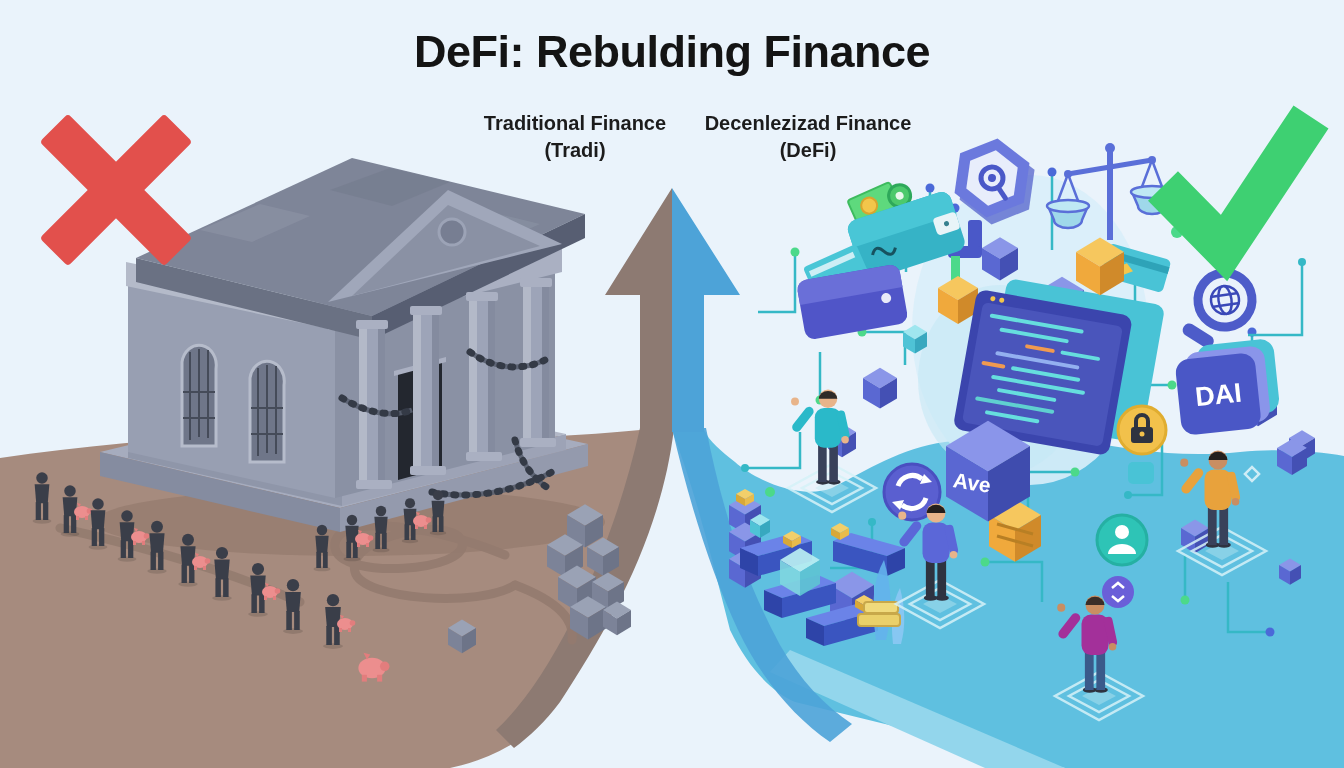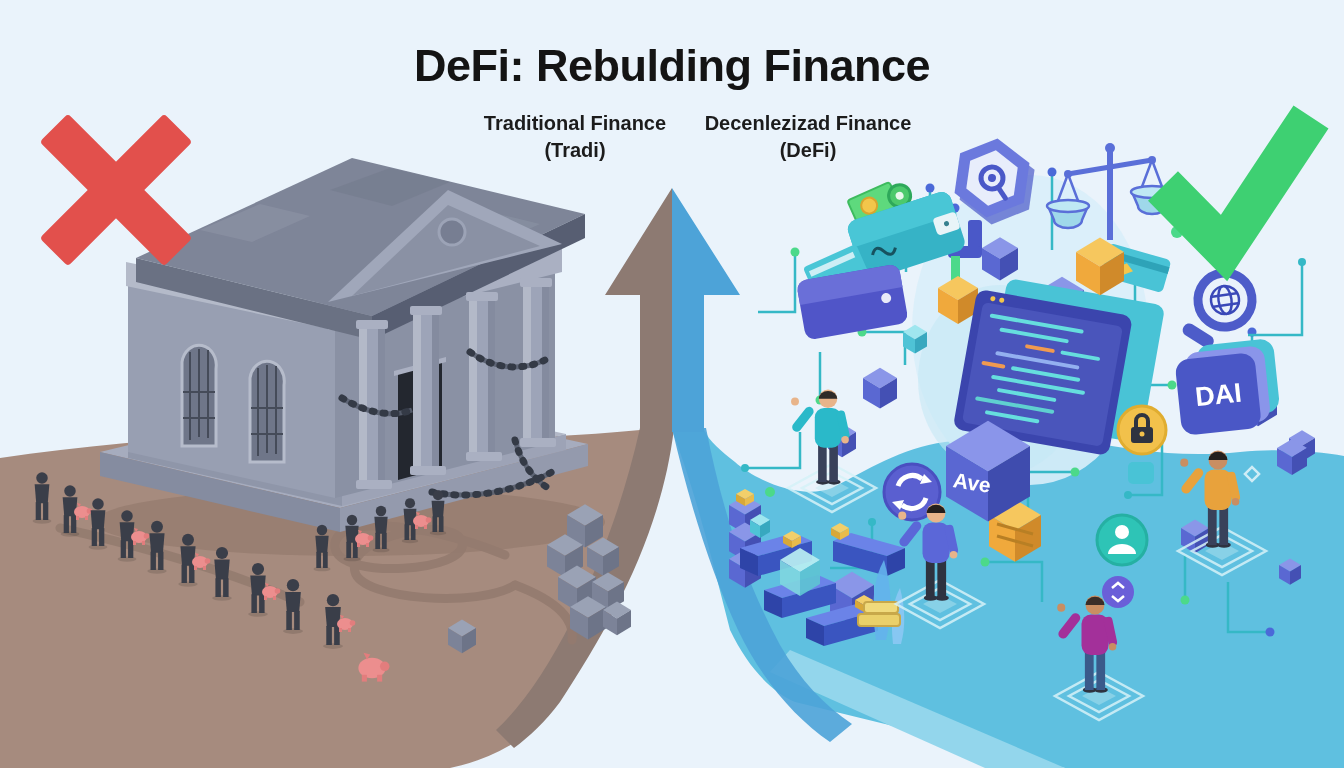--- a/index.html
+++ b/index.html
@@ -1,19 +1,19 @@
 <!DOCTYPE html>
 <html><head>
 <meta charset="utf-8">
 <style>
   html,body{margin:0;padding:0;background:#dfe9f2;}
   .stage{position:relative;width:1344px;height:768px;overflow:hidden;
          background:#eaf3fb;font-family:"Liberation Sans",sans-serif;}
   .stage svg.scene{position:absolute;inset:0;display:block;}
-  .title{position:absolute;top:40px;left:0;right:0;text-align:center;
+  .title{position:absolute;top:26px;left:0;right:0;text-align:center;
          font-size:45px;font-weight:700;color:#141414;letter-spacing:-0.5px;}
   .col-label{position:absolute;top:110px;width:300px;text-align:center;
          font-size:20px;font-weight:600;color:#1c1c1c;line-height:1.35;}
   .col-label .sub{display:block;}
   .label-left{left:425px;}
   .label-right{left:658px;}
 </style>
 </head>
 <body>
 

